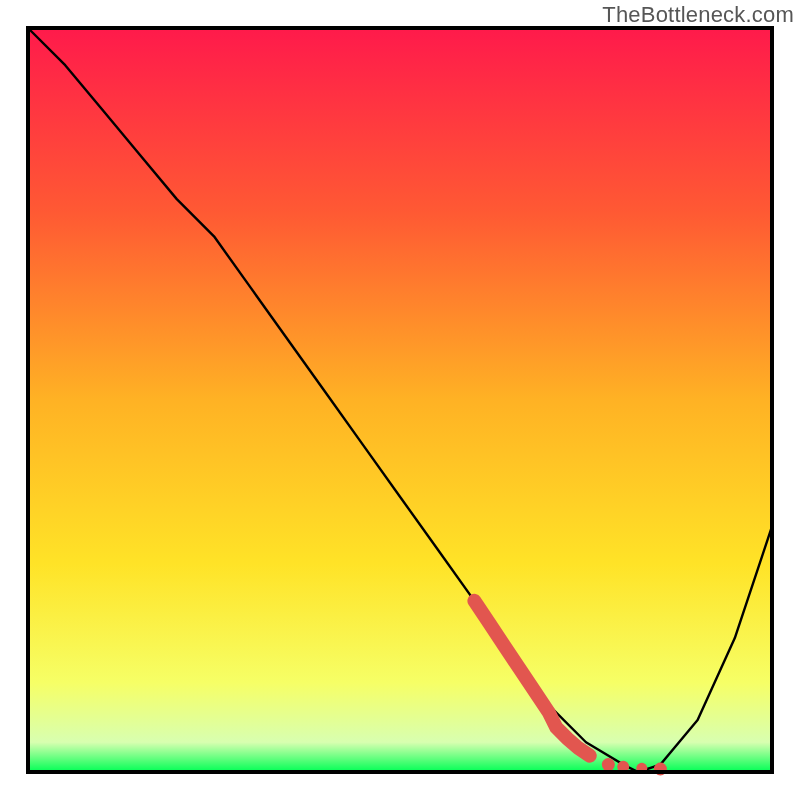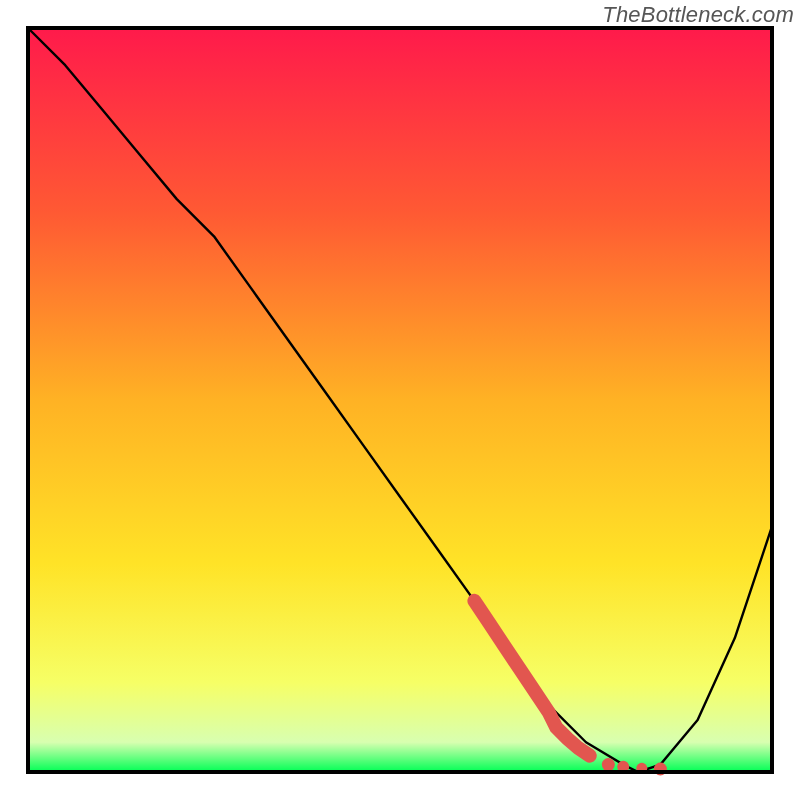--- a/index.html
+++ b/index.html
@@ -17,21 +17,20 @@
   }
   .watermark {
     position: absolute;
     top: 2px;
     right: 6px;
     font-family: Arial, Helvetica, sans-serif;
     font-size: 22px;
     color: #565656;
     letter-spacing: 0.2px;
     user-select: none;
-    font-style: italic;
   }
   svg {
     display: block;
   }
 </style>
 </head>
 <body>
 
 <div class="chart-wrap">
   <svg id="chart-svg" width="800" height="800" viewBox="0 0 800 800">

